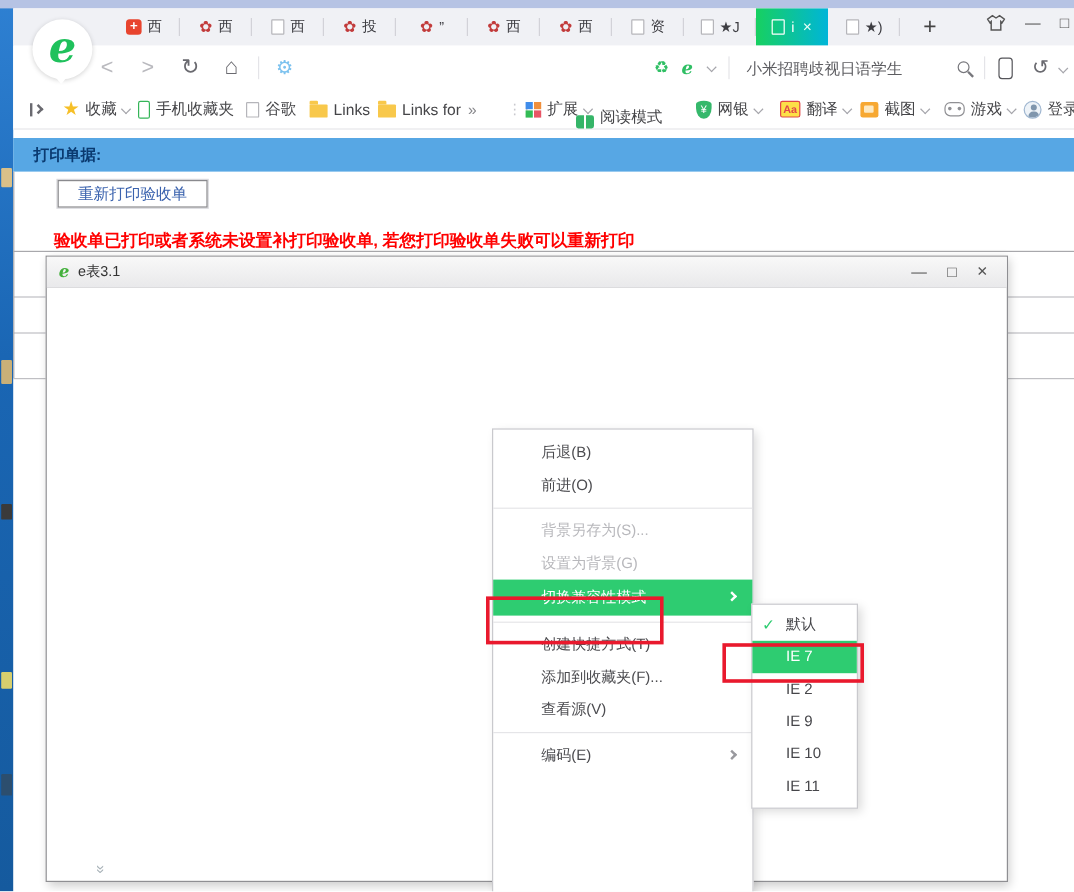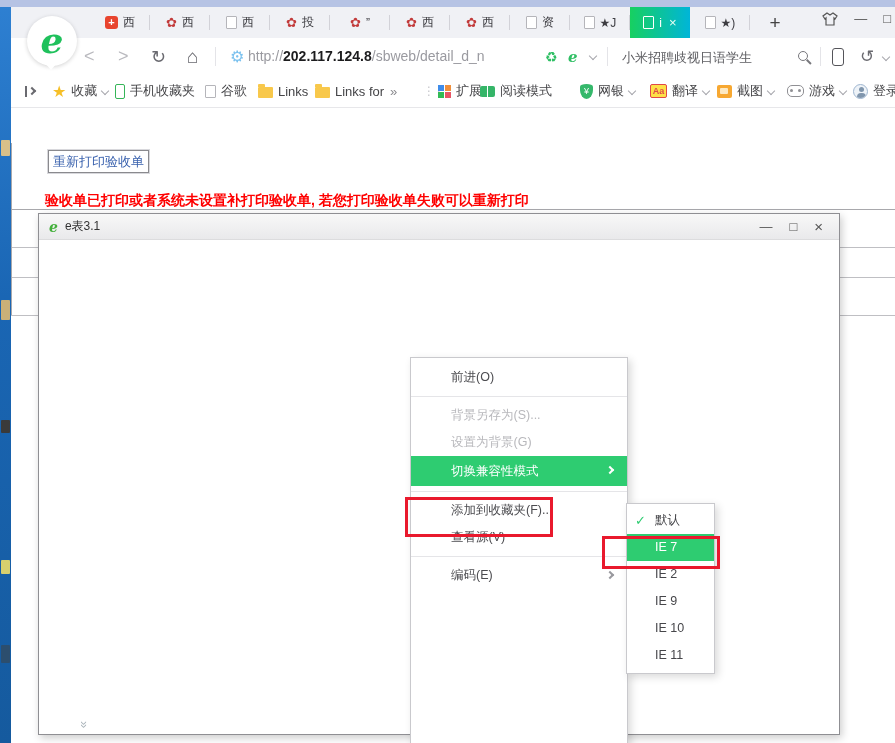--- a/index.html
+++ b/index.html
@@ -72,21 +72,21 @@
   .login { position:relative; width:15px; height:15px; border-radius:50%; background:#eef3f8; border:1px solid #9fb6d0; overflow:hidden; }
   .login::before { content:''; position:absolute; left:4.5px; top:2px; width:5px; height:5px; background:#8096ad; border-radius:50%; }
   .login::after { content:''; position:absolute; left:2.5px; bottom:0; width:9px; height:5px; background:#8096ad; border-radius:4px 4px 0 0; }
   .sbtog { display:flex; align-items:center; gap:2px; }
   .sbtog .bar { width:2px; height:11px; background:#6a6a70; }
   .sbtog .chev { width:6px; height:6px; border-right:2px solid #6a6a70; border-bottom:2px solid #6a6a70; transform:rotate(-45deg); }
 
   
   .page-header { position:absolute; left:11px; top:115px; width:884px; height:28px; background:#57a7e4; color:#0a3a70; font-weight:bold; font-size:13px; line-height:28px; padding-left:17px; z-index:2; }
   .tline { position:absolute; background:#a8a8ac; z-index:2; }
-  .reprint-btn { position:absolute; left:48px; top:150px; height:23px; padding:0 4px; background:#fff; border:1px solid #8a8a8e; box-shadow:0 0 0 1px #d8d8dc; color:#3a62ae; font-size:13px; line-height:21px; z-index:2; }
+  .reprint-btn { position:absolute; left:48px; top:150px; height:23px; padding:0 16px; background:#fff; border:1px solid #8a8a8e; box-shadow:0 0 0 1px #d8d8dc; color:#3a62ae; font-size:13px; line-height:21px; z-index:2; }
   .warning { position:absolute; left:45px; top:192px; color:#ff0000; font-weight:bold; font-size:14px; z-index:2; white-space:nowrap; }
 
   
   .dialog { position:absolute; left:38px; top:213px; width:802px; height:522px; background:#fff; border:1px solid #8f8f93; box-shadow:2px 3px 8px rgba(0,0,0,.2); z-index:4; }
   .dlg-title { position:relative; height:26px; background:linear-gradient(180deg,#f8f8f8,#e9e9eb); border-bottom:1px solid #dcdcde; display:flex; align-items:center; padding:0 10px; gap:7px; }
   .dlg-e { font-family:"DejaVu Serif",serif; font-style:italic; font-weight:bold; font-size:14px; color:#44b03c; line-height:1; }
   .dlg-name { font-size:12px; color:#333; flex:1; }
   .dlg-ctrl { display:flex; gap:17px; align-items:center; font-size:13px; color:#555; padding-right:6px; }
   .dlg-more { position:absolute; left:42px; bottom:2px; color:#a8b2b8; font-size:13px; transform:rotate(90deg); }
 
@@ -193,23 +193,20 @@
     <span class="logo-e">e</span>
   </div>
 
   <div class="addrbar">
     <span class="navico" style="left:73px;color:#b9b9be;">&lt;</span>
     <span class="navico" style="left:107px;color:#b9b9be;">&gt;</span>
     <span class="navico" style="left:140px;">↻</span>
     <span class="navico" style="left:176px;font-size:19px;">⌂</span>
     <span class="vsep" style="left:204px;"></span>
     <span class="navico" style="left:219px;color:#7cc2ef;font-size:16px;">⚙</span>
-    <div class="url-text">
-      <span class="dim">http://</span><span class="host">202.117.124.8</span><span class="dim">/sbweb/detail_d_n</span>
-    </div>
     <span class="navico greenico" style="left:534px;font-size:14px;">♻</span>
     <span class="navico" style="left:557px;">
         <span class="compat-e">e</span>
       </span>
     <span class="caret" style="position:absolute;left:579px;top:15px;"></span>
     <span class="vsep" style="left:596px;"></span>
     <div class="search-text">小米招聘歧视日语学生</div>
     <span class="mag" style="position:absolute;left:787px;top:13px;"></span>
     <span class="vsep" style="left:809px;"></span>
     <span class="phoneico" style="position:absolute;left:821px;top:10px;"></span>
@@ -250,21 +247,21 @@
     <div class="bk" style="left:427px;">
         <span class="blocks">
           <i style="background:#3f8cea;"></i>
           <i style="background:#f08f3c;"></i>
           <i style="background:#33bb55;"></i>
           <i style="background:#e85565;"></i>
         </span>
         <span>扩展</span>
         <span class="caret"></span>
       </div>
-    <div class="bk" style="left:469px;">
+    <div class="bk" style="left:469px;align-items:flex-end;">
         <span class="book"></span>
         <span>阅读模式</span>
       </div>
     <div class="bk" style="left:569px;">
         <span class="shield">¥</span>
         <span>网银</span>
         <span class="caret"></span>
       </div>
     <div class="bk" style="left:639px;">
         <span class="aa">Aa</span>
@@ -280,20 +277,21 @@
         <span class="pad"></span>
         <span>游戏</span>
         <span class="caret"></span>
       </div>
     <div class="bk" style="left:842px;">
         <span class="login"></span>
         <span>登录</span>
       </div>
   </div>
 
+  <div class="page-header">打印单据:</div>
   <div class="tline" style="left:11px;top:209px;width:884px;height:1px;"></div>
   <div class="tline" style="left:11px;top:247px;width:884px;height:1px;background:#bfbfc3;"></div>
   <div class="tline" style="left:11px;top:277px;width:884px;height:1px;background:#bfbfc3;"></div>
   <div class="tline" style="left:11px;top:315px;width:884px;height:1px;background:#bfbfc3;"></div>
   <div class="tline" style="left:11px;top:143px;width:1px;height:172px;"></div>
   <div class="reprint-btn">重新打印验收单</div>
   <div class="warning">验收单已打印或者系统未设置补打印验收单, 若您打印验收单失败可以重新打印</div>
 
   <div class="dialog">
     <div class="dlg-title">
@@ -302,26 +300,28 @@
       <span class="dlg-ctrl">
         <span>—</span>
         <span>□</span>
         <span style="font-size:15px;">×</span>
       </span>
     </div>
     <span class="dlg-more">»</span>
   </div>
 
   <div class="menu">
+    <div class="mi">后退(B)</div>
     <div class="mi">前进(O)</div>
     <div class="sep"></div>
     <div class="mi dis">背景另存为(S)...</div>
     <div class="mi dis">设置为背景(G)</div>
     <div class="mi hl"><span>切换兼容性模式</span><span class="chev-r arrow-r"></span></div>
     <div class="sep"></div>
+    <div class="mi">创建快捷方式(T)</div>
     <div class="mi">添加到收藏夹(F)...</div>
     <div class="mi">查看源(V)</div>
     <div class="sep"></div>
     <div class="mi"><span>编码(E)</span><span class="chev-r arrow-r" style="border-color:#99999e;"></span></div>
   </div>
 
   <div class="submenu">
     <div class="smi"><span class="check">✓</span><span>默认</span></div>
     <div class="smi hl">IE 7</div>
     <div class="smi">IE 2</div>

